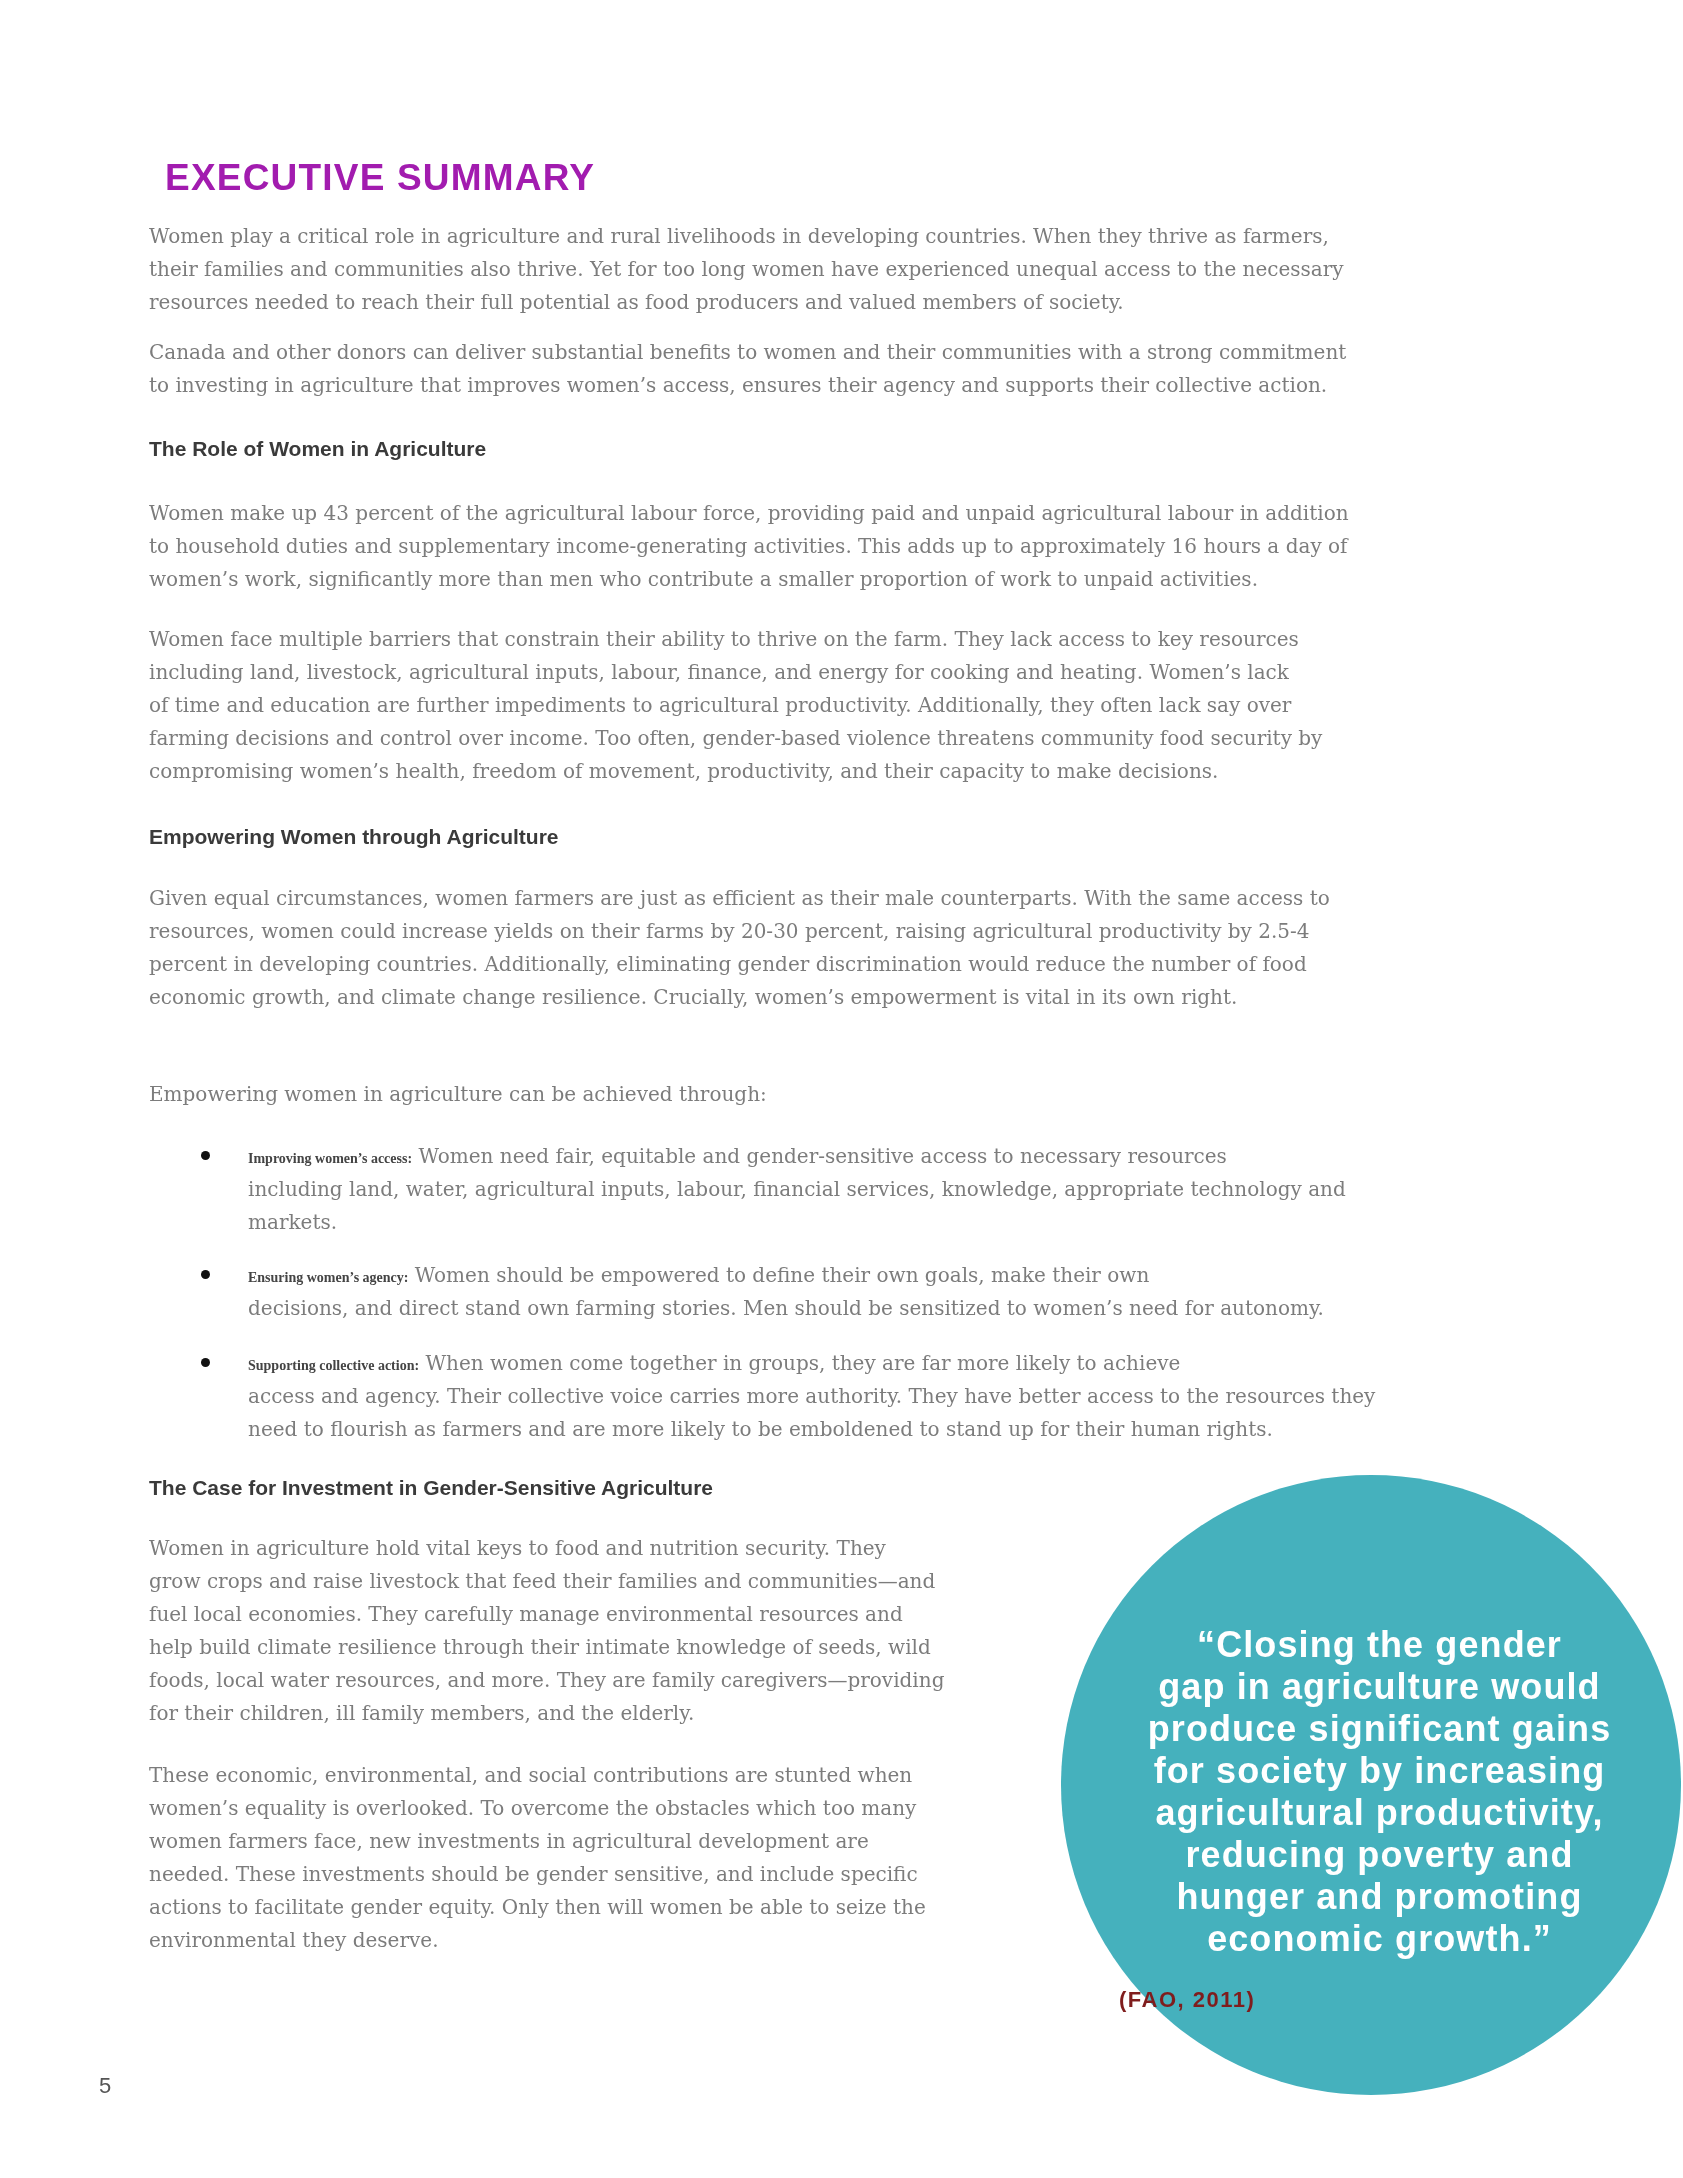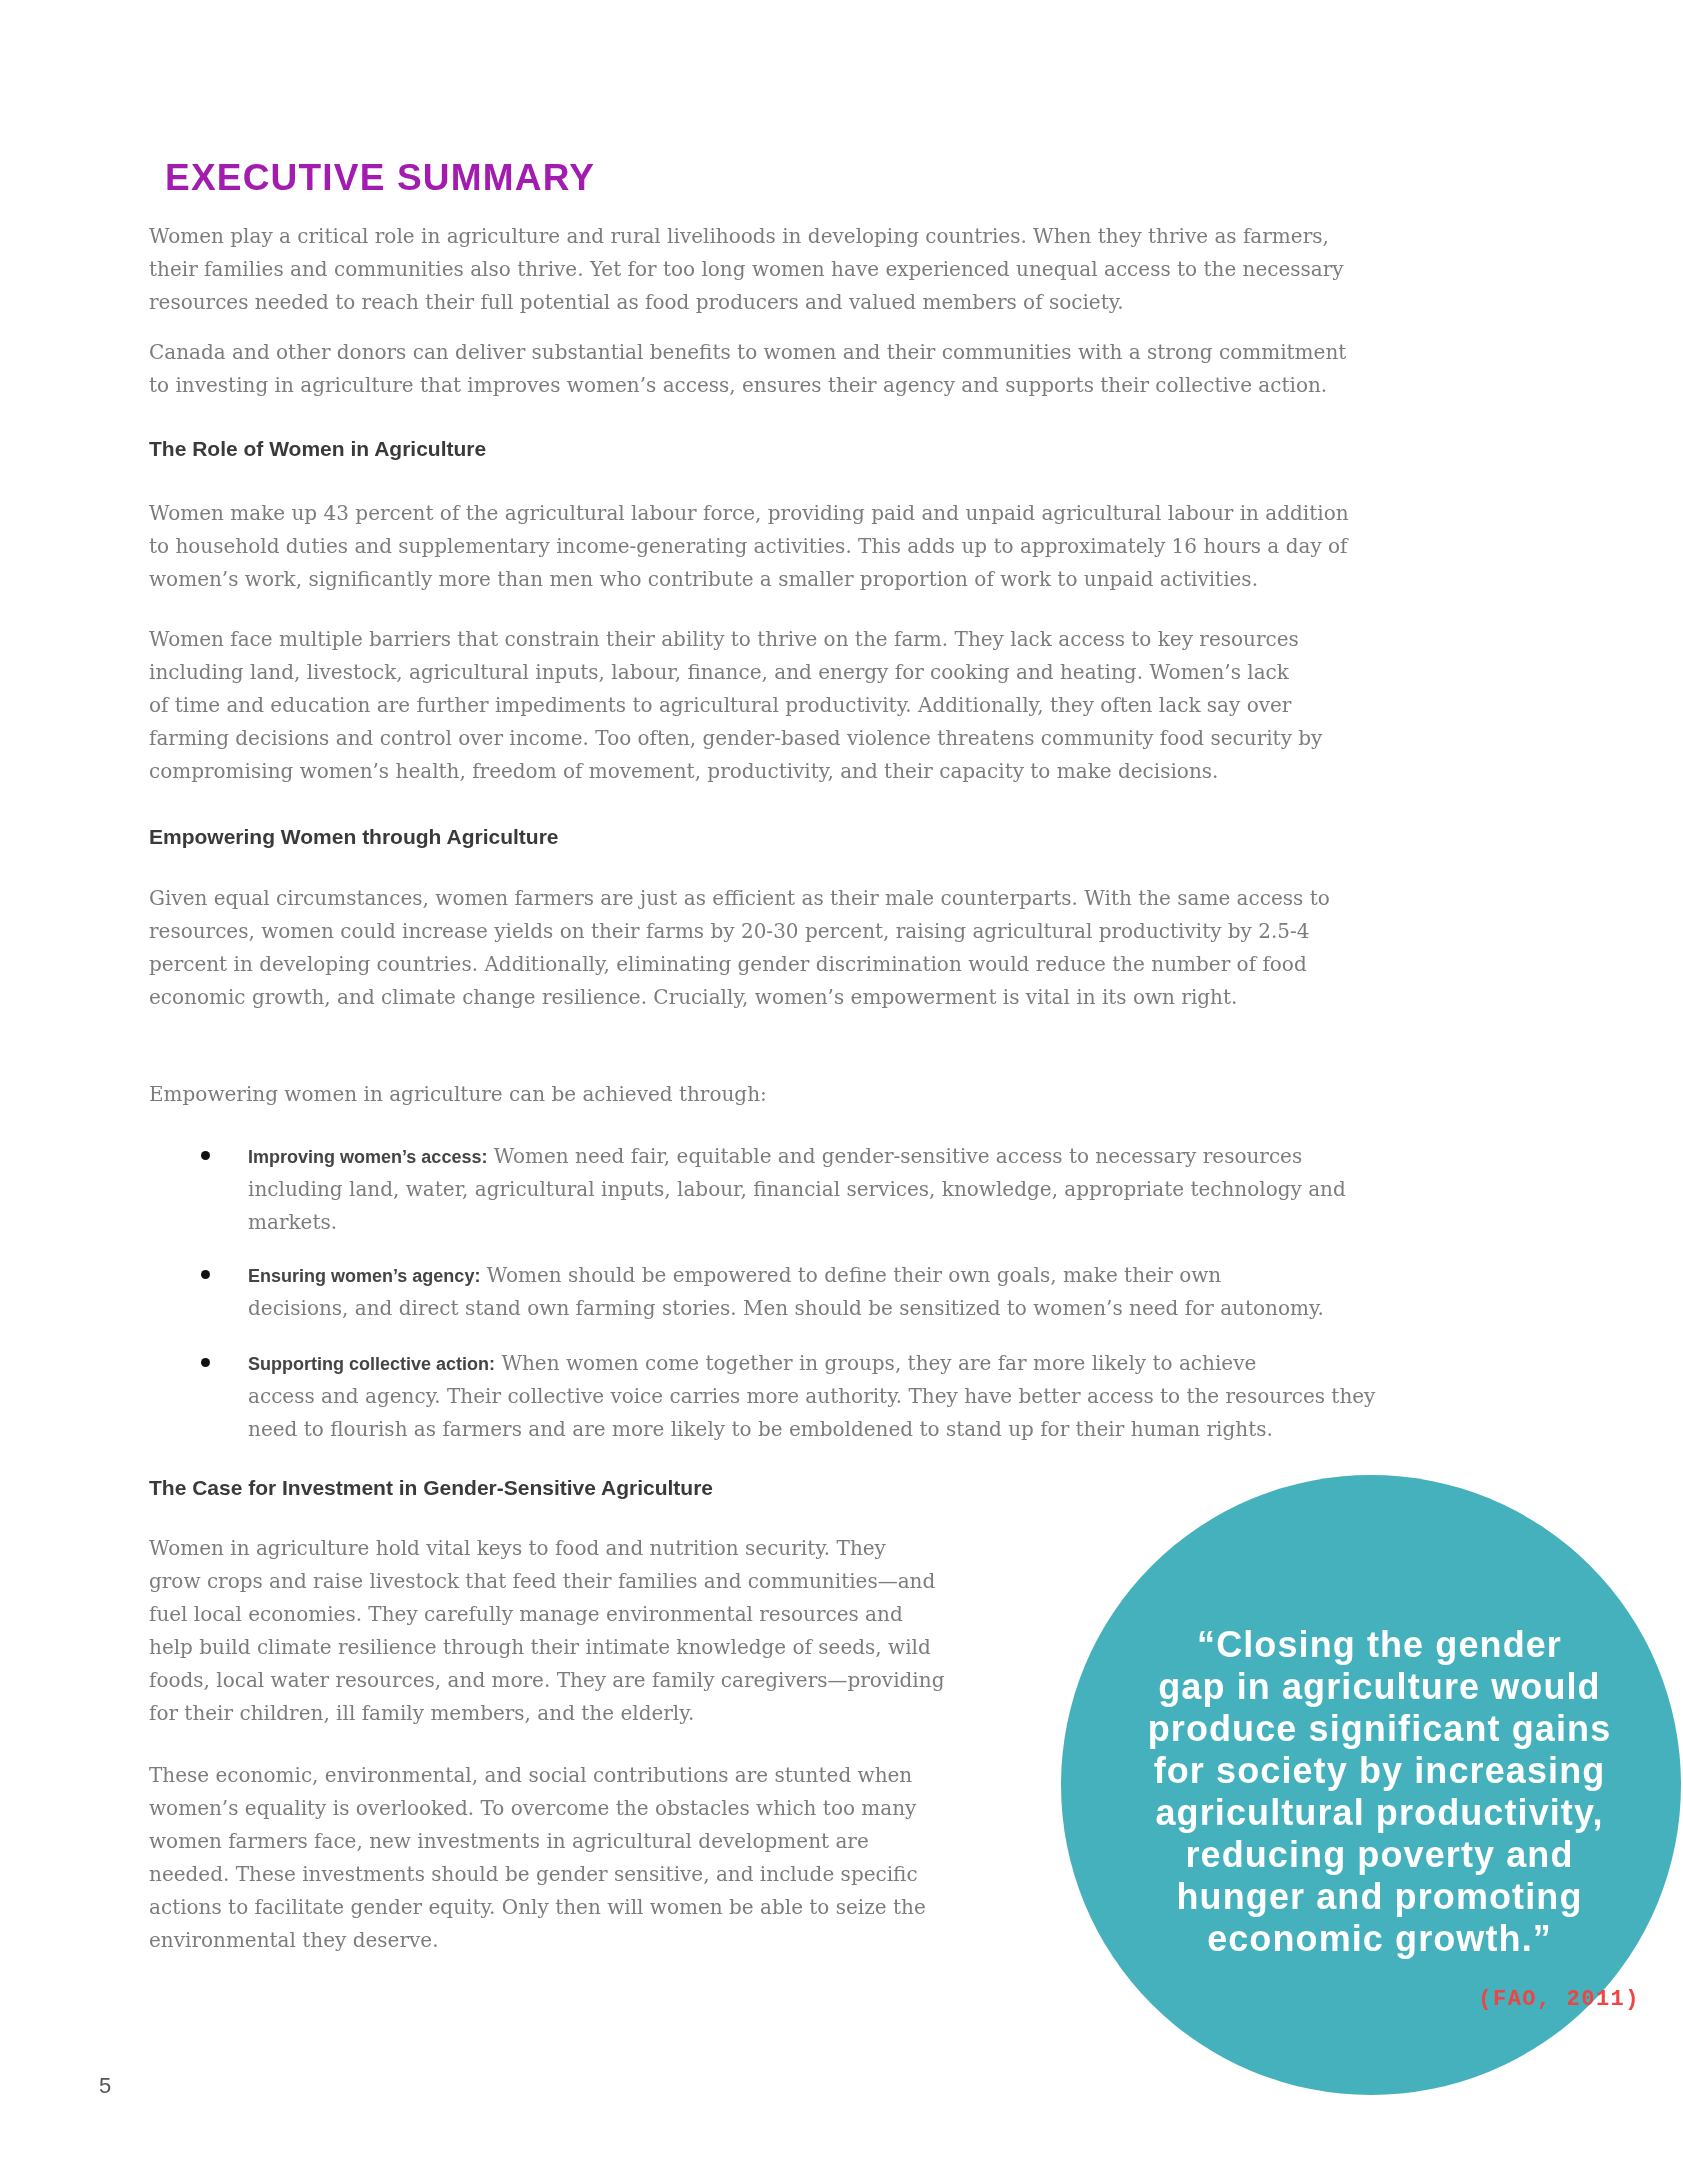--- a/index.html
+++ b/index.html
@@ -30,38 +30,38 @@
     font-family: "DejaVu Serif", serif; font-size: 20px; color: #7c7c7c;
     line-height: 33px;
   }
   .bullet .dot {
     position: absolute; left: 3px; top: 11px; width: 9px; height: 9px;
     border-radius: 50%; background: #111;
   }
   .bullet .body { position: absolute; left: 50px; top: 0; }
   .bullet .ln { display: block; white-space: nowrap; height: 33px; }
   .bullet .lead {
-    font-family: Liberation Sans, sans-serif; font-weight: bold; color: #444;
-    font-size: 18px;
+    font-family: Liberation Serif, serif; font-weight: bold; color: #444;
+    font-size: 14px;
   }
   .circle {
     position: absolute; left: 1061px; top: 1475px; width: 620px; height: 620px;
     border-radius: 50%; background: #45b1bd;
   }
   .quote {
     position: absolute; left: 1119px; width: 521px; top: 1624px; margin: 0;
     text-align: center; color: #ffffff;
     font-family: "Liberation Sans", sans-serif; font-weight: bold;
     font-size: 36px; line-height: 42px; letter-spacing: 1.1px;
   }
   .quote .ln { display: block; white-space: nowrap; }
   .cite {
     position: absolute; left: 1119px; width: 521px; top: 1986px; margin: 0;
-    text-align: right; color: #ef4444;
-    font-family: Liberation Mono, monospace; font-weight: bold;
+    text-align: left; color: #7f1d1d;
+    font-family: Liberation Sans, sans-serif; font-weight: bold;
     font-size: 22px; letter-spacing: 1.5px; line-height: 28px;
   }
   .pagenum {
     position: absolute; left: 99px; top: 2073px;
     font-family: "Liberation Sans", sans-serif; font-size: 22px; color: #555;
   }
 </style>
 </head>
 <body>
 

